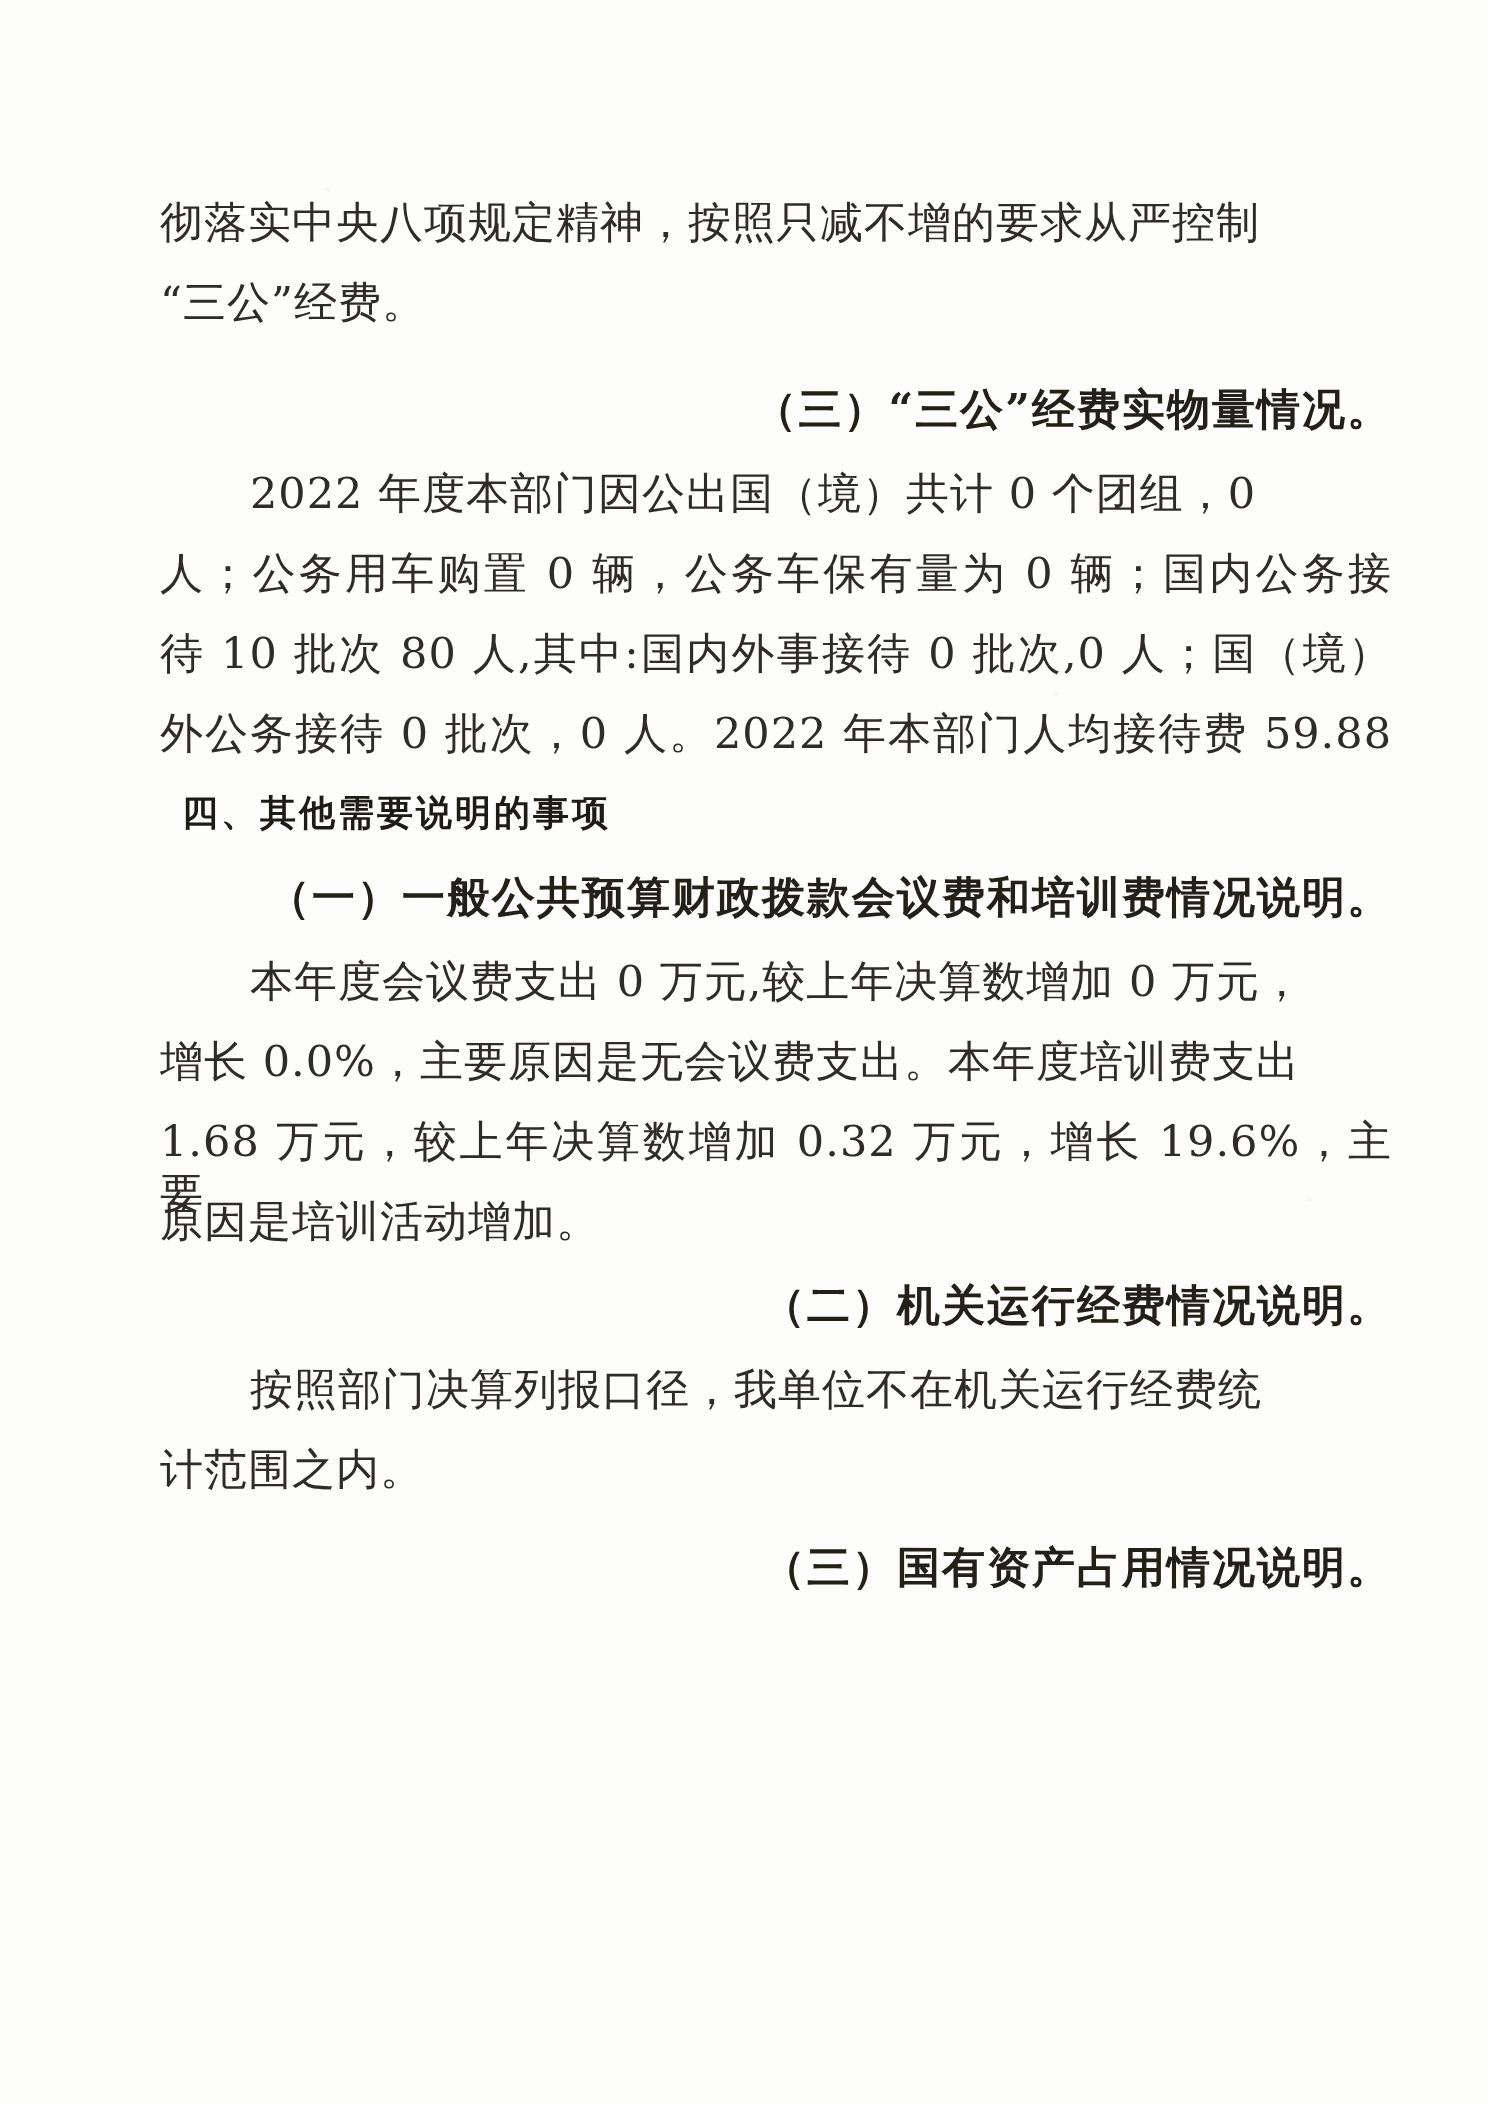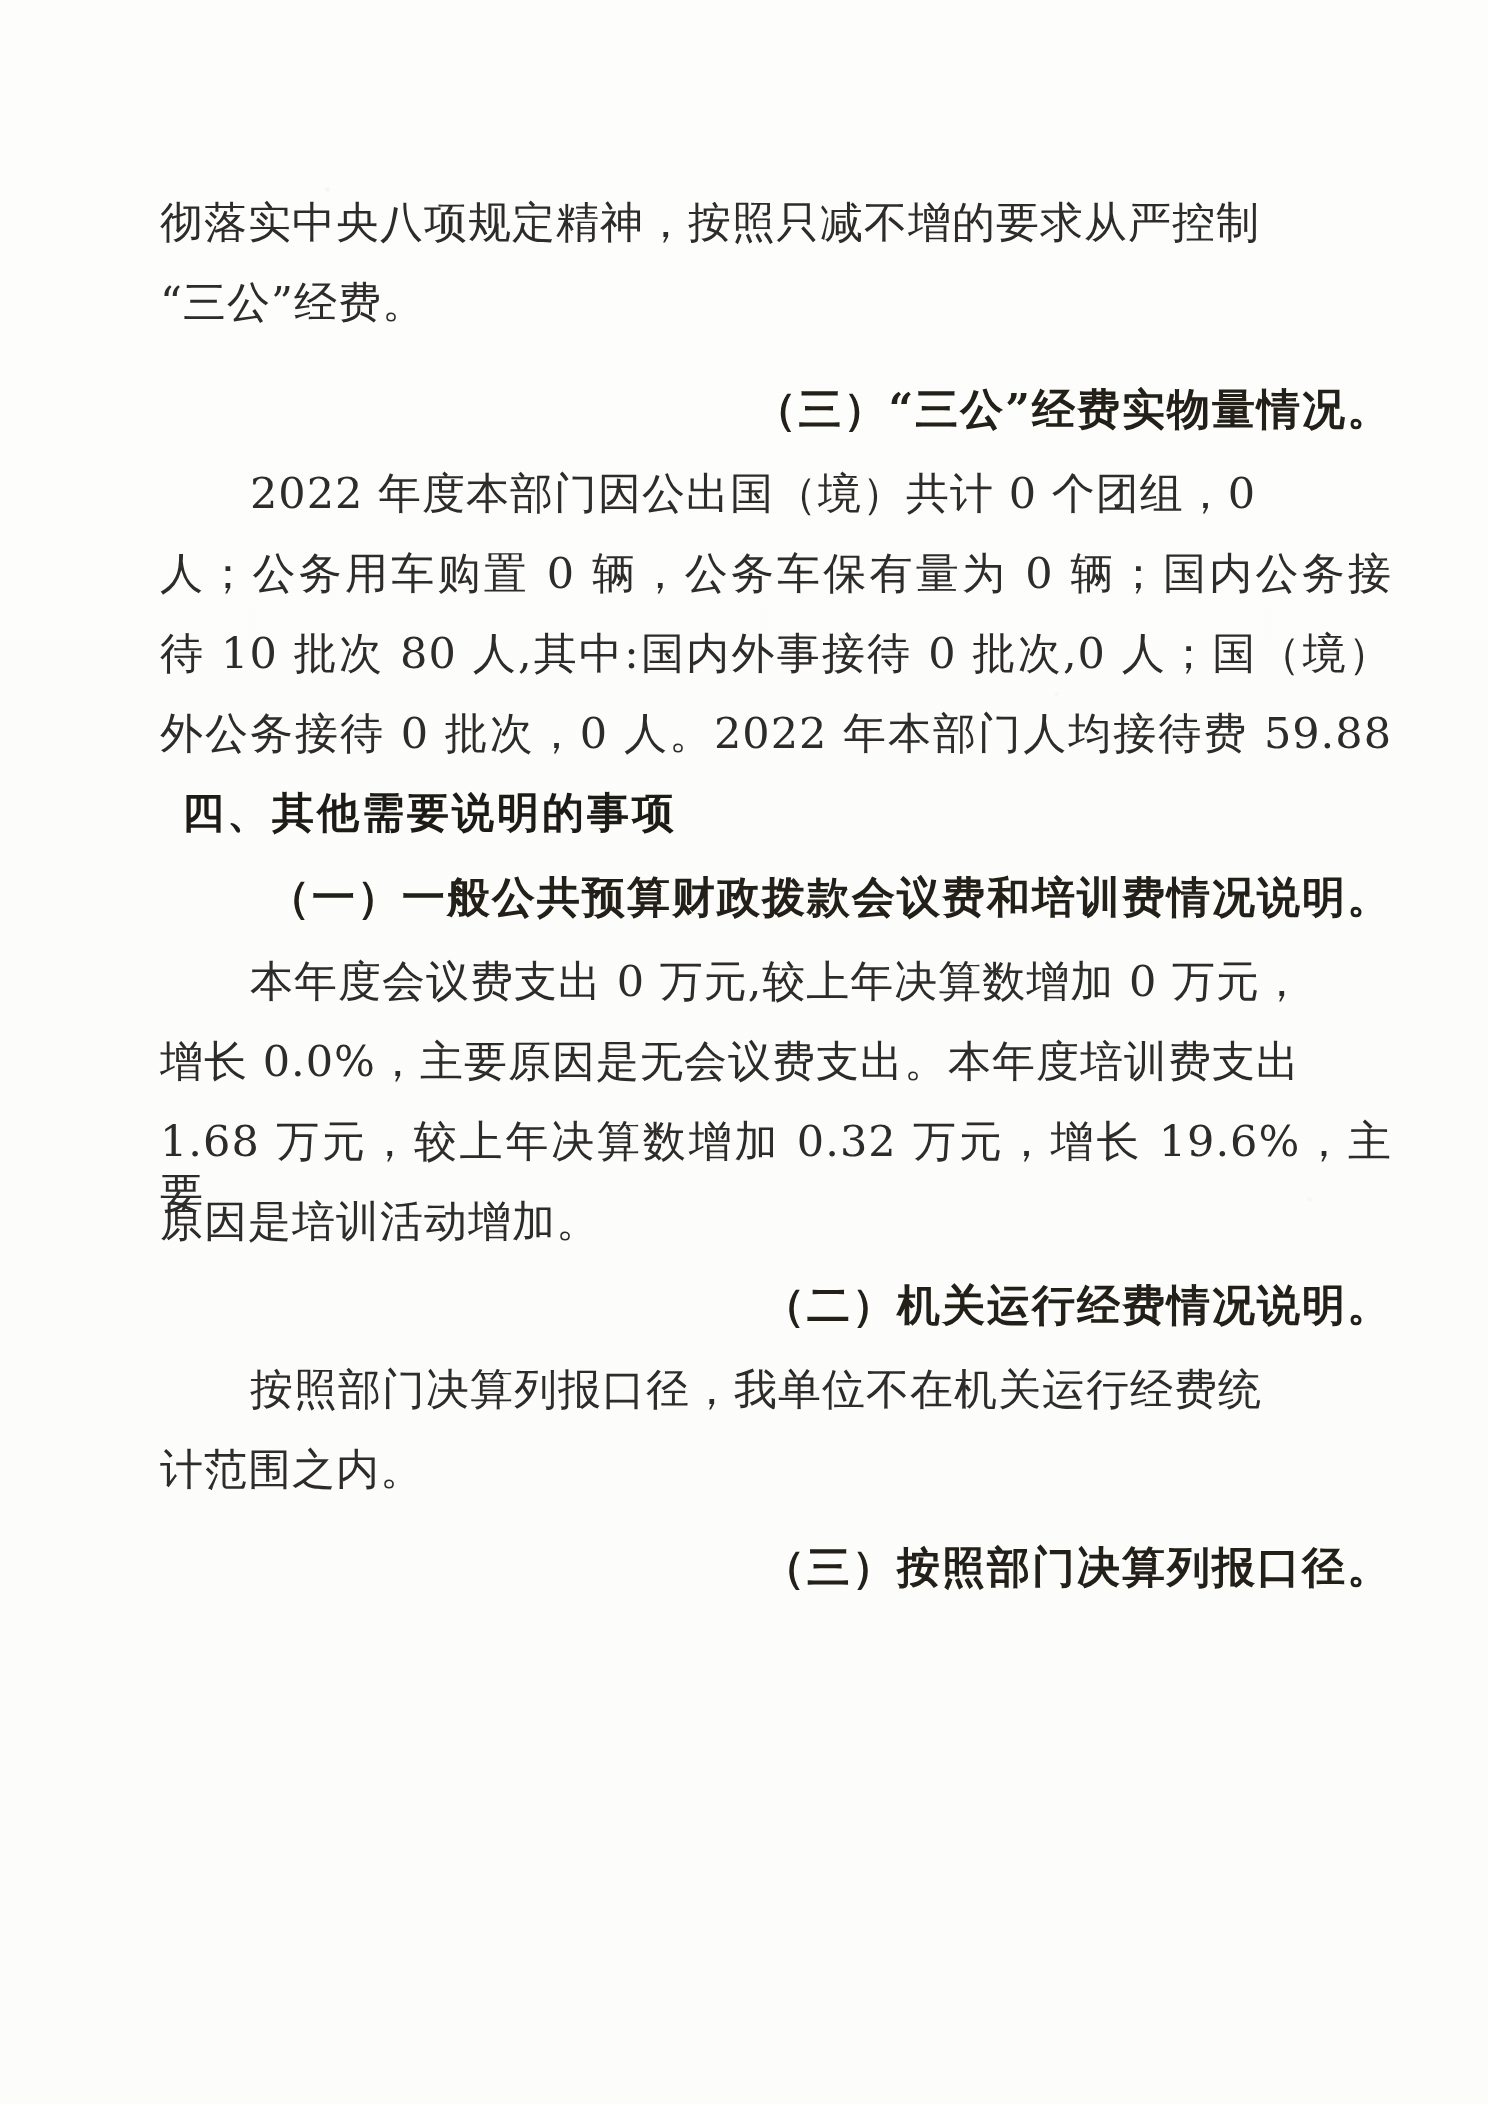--- a/index.html
+++ b/index.html
@@ -61,21 +61,21 @@
     font-weight: bold;
     color: #222018;
     letter-spacing: 2px;
     text-align: right;
   }
   .heading-major {
     font-family: "DejaVu Sans", "Liberation Sans", sans-serif;
     font-weight: bold;
     color: #1d1b16;
     letter-spacing: 3px;
-    font-size: 42px;
+    font-size: 36px;
   }
 </style>
 </head>
 <body>
 
 <div class="scan-page"></div>
 
 <div class="content">
   <div class="line">彻落实中央八项规定精神，按照只减不增的要求从严控制</div>
   <div class="line">“三公”经费。</div>
@@ -86,14 +86,14 @@
   <div class="line fill">外公务接待 0 批次，0 人。2022 年本部门人均接待费 59.88</div>
   <div class="line heading-major head-indent gap-sm">四、其他需要说明的事项</div>
   <div class="line heading head-indent gap-md">（一）一般公共预算财政拨款会议费和培训费情况说明。</div>
   <div class="line para-indent gap-md">本年度会议费支出 0 万元,较上年决算数增加 0 万元，</div>
   <div class="line">增长 0.0%，主要原因是无会议费支出。本年度培训费支出</div>
   <div class="line fill">1.68 万元，较上年决算数增加 0.32 万元，增长 19.6%，主要</div>
   <div class="line">原因是培训活动增加。</div>
   <div class="line heading head-indent gap-md">（二）机关运行经费情况说明。</div>
   <div class="line para-indent gap-md">按照部门决算列报口径，我单位不在机关运行经费统</div>
   <div class="line">计范围之内。</div>
-  <div class="line heading head-indent-sm gap-xl">（三）按照部门决算列报口径。</div>
+  <div class="line heading head-indent-sm gap-xl">（三）国有资产占用情况说明。</div>
 </div>
 
 </body></html>

